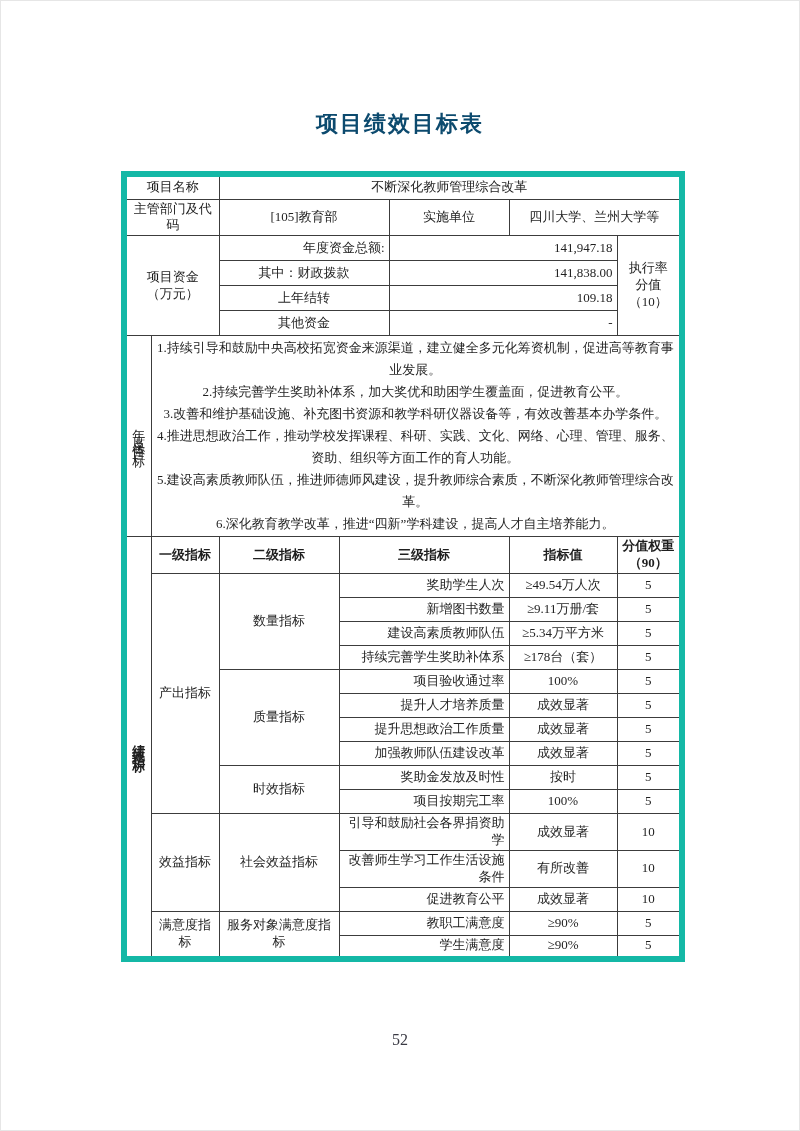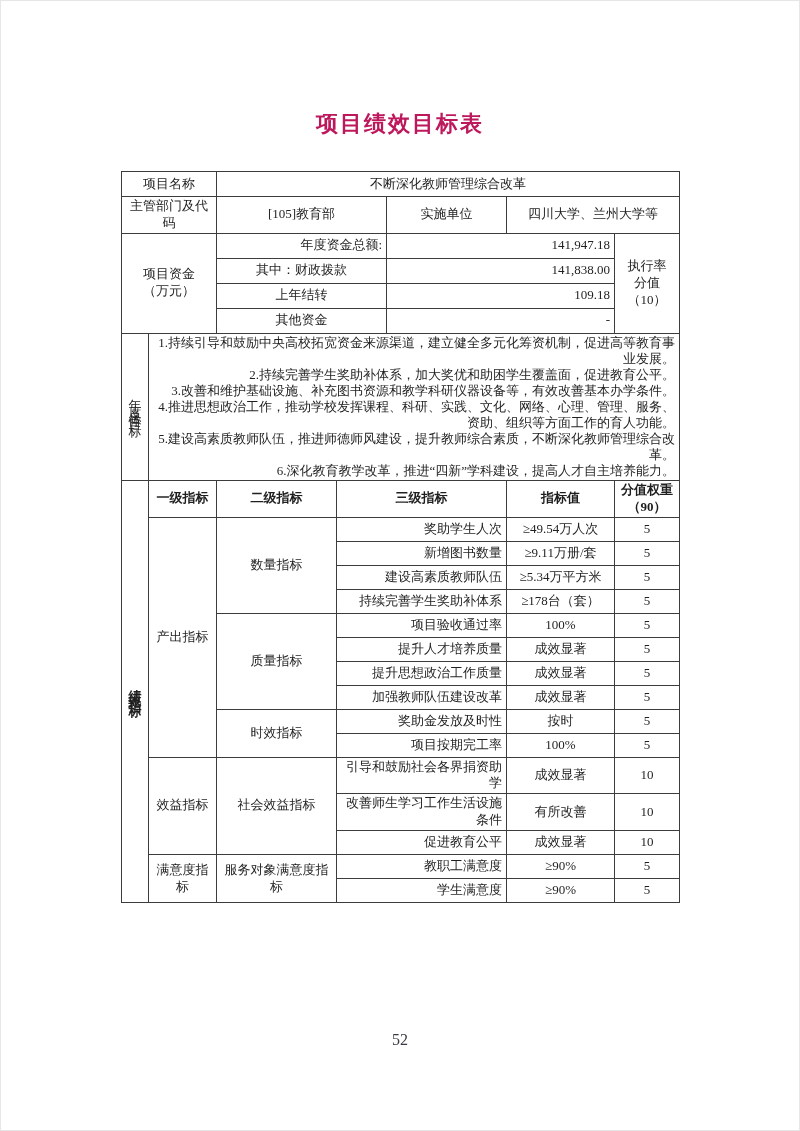--- a/index.html
+++ b/index.html
@@ -16,39 +16,39 @@
   }
   .doc-title {
     position: absolute;
     top: 108px; left: 0;
     width: 100%;
     text-align: center;
     font-family: "Liberation Sans", sans-serif;
     font-size: 22px;
     font-weight: bold;
     letter-spacing: 2px;
-    color: #be185d;
+    color: #0c4a6e;
     margin: 0;
   }
   .doc-subtitle {
     position: absolute;
     top: 145px; left: 0;
     width: 100%;
     text-align: center;
     font-size: 13px;
     color: #1f1f1f;
   }
   table.main {
     position: absolute;
     left: 120px; top: 170px;
     width: 558px;
     border-collapse: collapse;
     table-layout: fixed;
     font-size: 13px;
-    border: 1px solid #14b8a6;
+    border: 6px solid #14b8a6;
   }
   table.main td {
     border: 1px solid #3c3c3c;
     padding: 1px 4px;
     line-height: 1.3;
     vertical-align: middle;
     overflow: hidden;
   }
   td.c { text-align: center; }
   td.l { text-align: right; padding-left: 6px; }
@@ -60,21 +60,21 @@
   tr.rh135 { height: 135px; }
   .vtext {
     display: inline-block;
     writing-mode: vertical-lr;
     text-orientation: upright;
     letter-spacing: 5px;
     line-height: 1;
     white-space: nowrap;
   }
   td.goals-cell { padding: 2px 6px; }
-  .goal-item { line-height: 16px; text-align: right; }
+  .goal-item { line-height: 22px; text-align: center; }
   .pageno {
     position: absolute;
     top: 1030px; left: 0;
     width: 100%;
     text-align: center;
     font-size: 16px;
     color: #3a3a44;
   }
 </style>
 </head>

